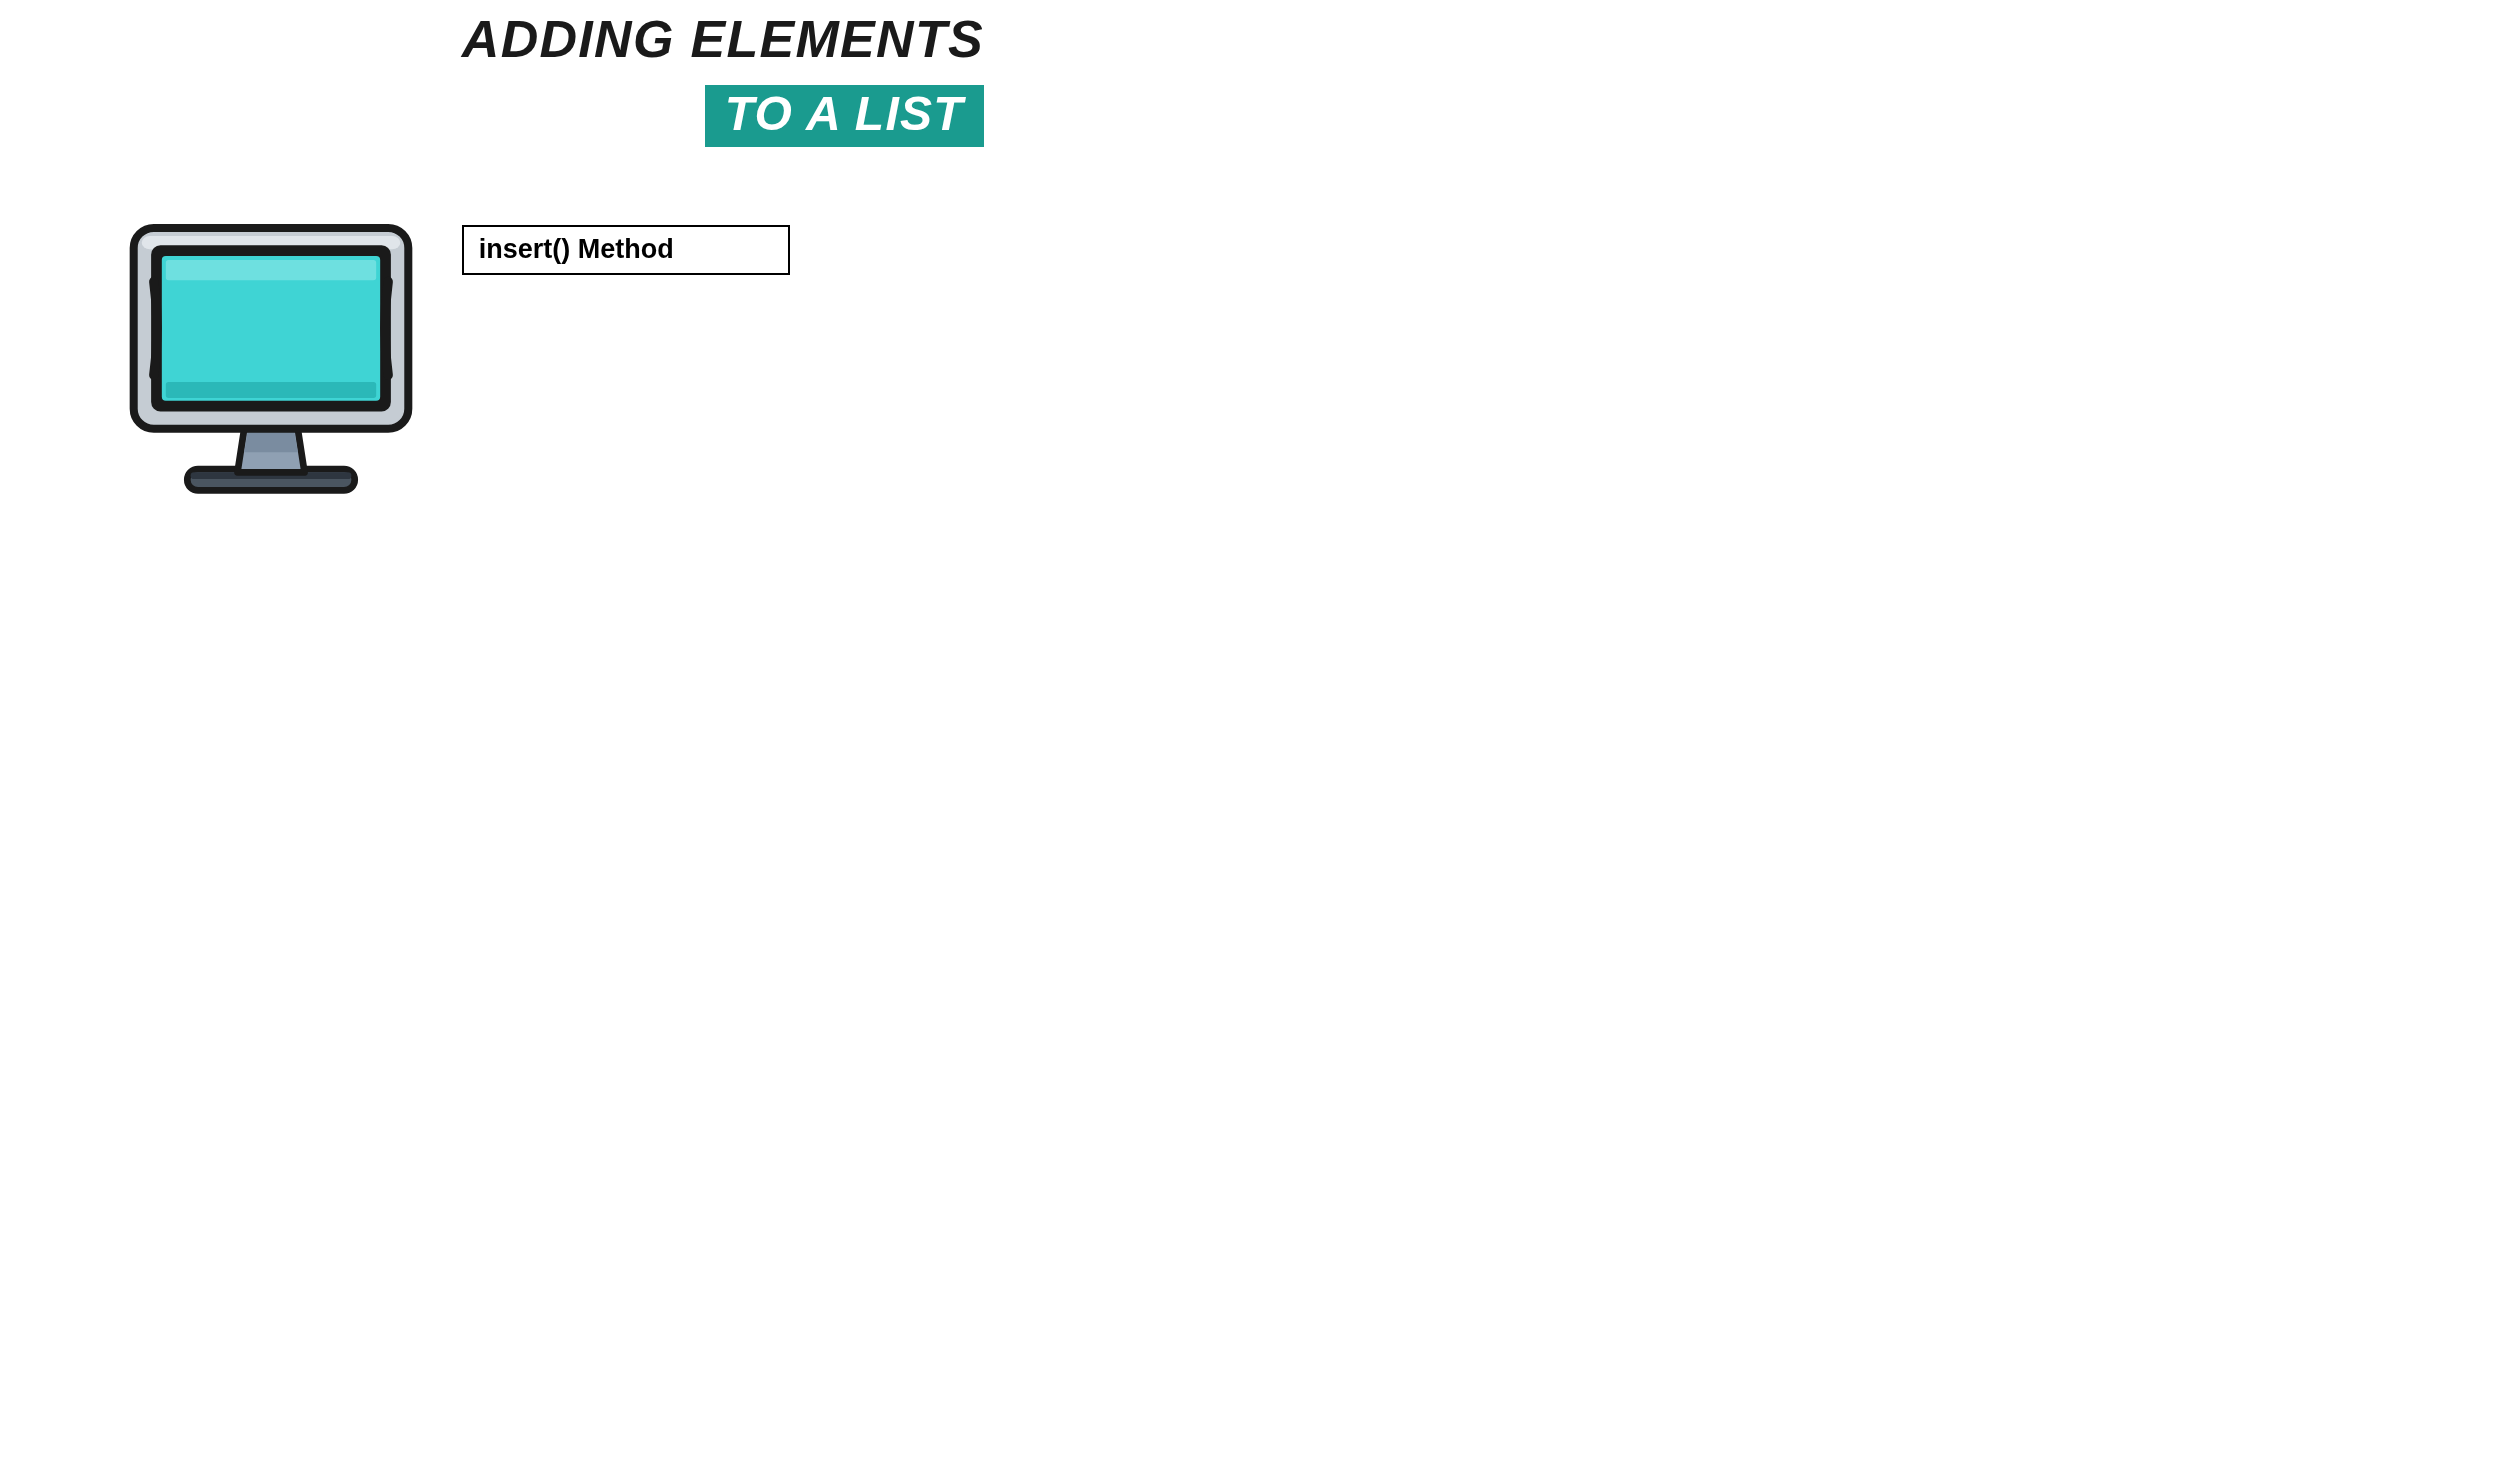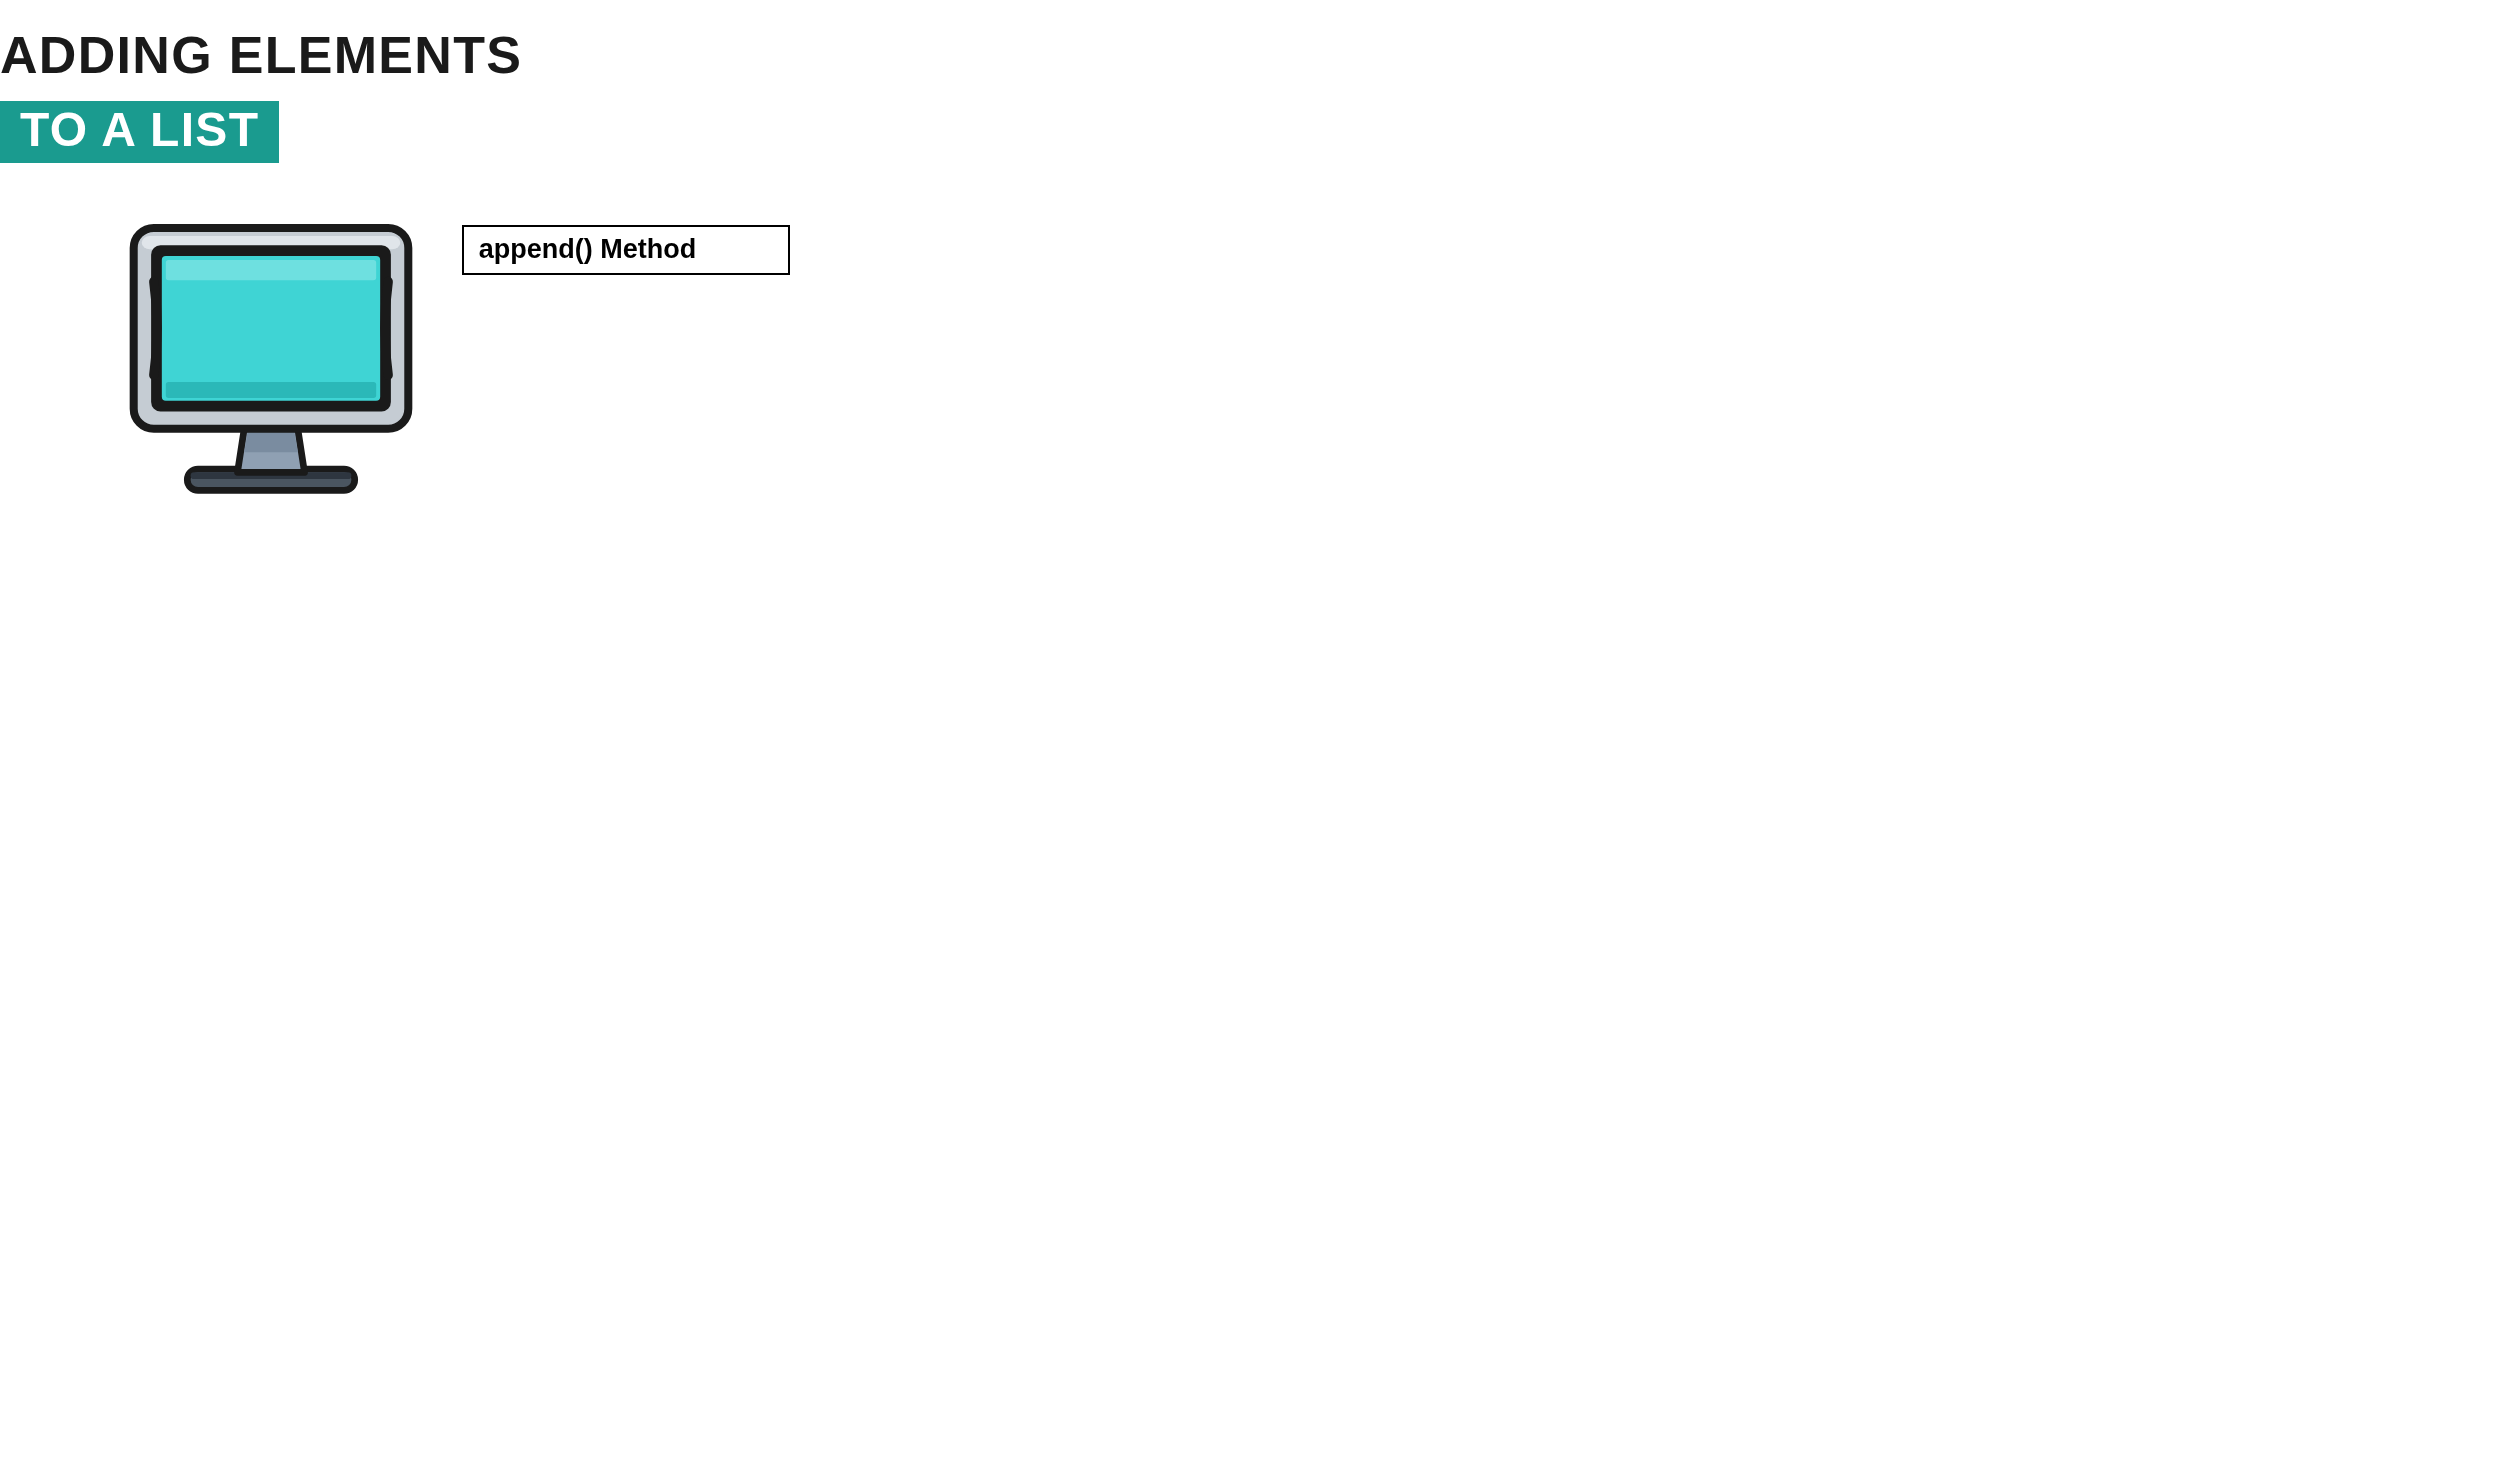--- a/index.html
+++ b/index.html
@@ -6,24 +6,25 @@
   body {
     background: #ffffff;
     width: 984px;
     height: 583px;
     font-family: "Arial Black", "Helvetica Neue", Helvetica, Arial, sans-serif;
     position: relative;
     overflow: hidden;
   }
   .title-block {
     position: absolute;
-    top: 27px;
+    top: 11px;
     left: 0;
     right: 0;
-    text-align: left;
+    text-align: right;
+    font-style: italic;
   }
   .title-line1 {
     font-size: 52px;
     font-weight: 900;
     letter-spacing: 1.3px;
     color: #1a1a1a;
     text-transform: uppercase;
     line-height: 1.1;
   }
   .title-line2-wrap {
@@ -105,18 +106,18 @@
 
       <rect x="58" y="240" width="314" height="24" rx="4" fill="#2bb8b8"></rect>
 
       <path d="M 40 90 Q 50 160 40 230" fill="none" stroke="#1a1a1a" stroke-width="14" stroke-linecap="round"></path>
       <path d="M 390 90 Q 380 160 390 230" fill="none" stroke="#1a1a1a" stroke-width="14" stroke-linecap="round"></path>
     </svg>
   </div>
 
   <div class="method-list">
     <div class="method-box">
-      <span class="method-text">append() Method</span>
+      <span class="method-text">insert() Method</span>
     </div>
   </div>
 
 </div>
 
 
 </body></html>

